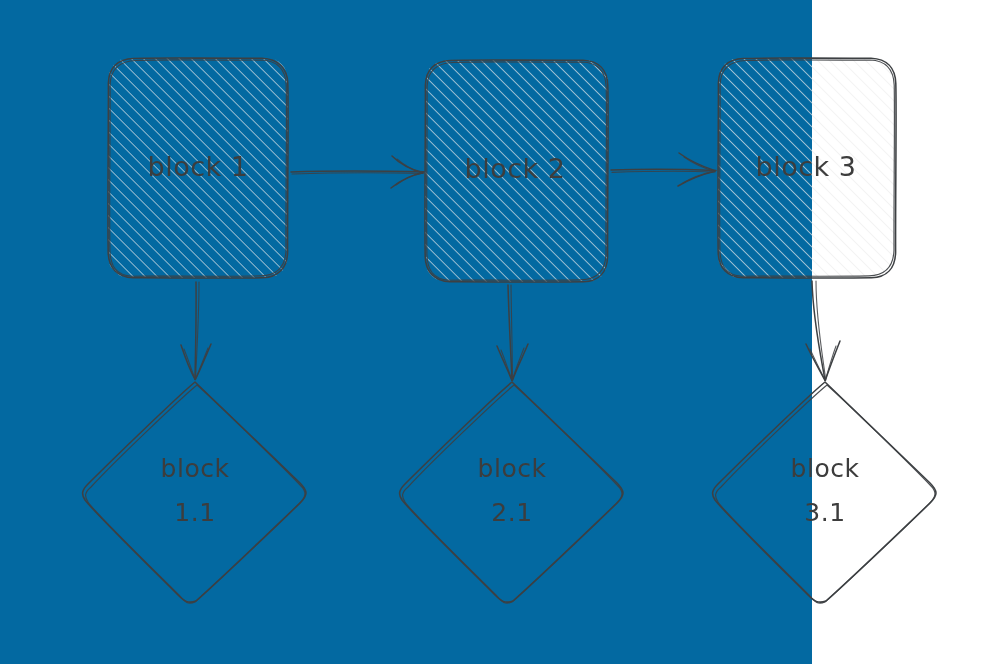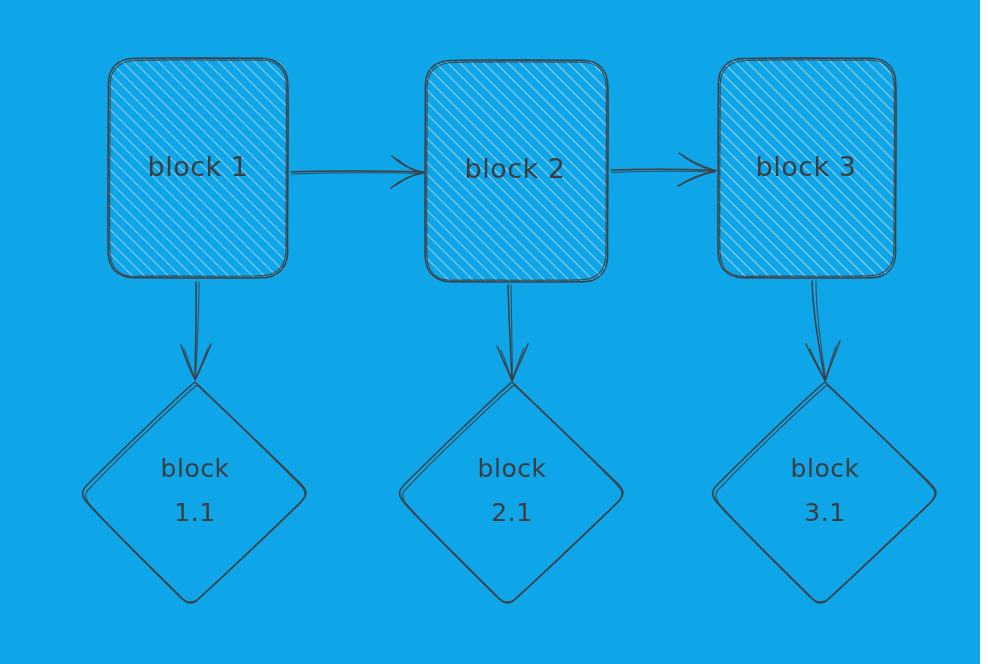--- a/index.html
+++ b/index.html
@@ -8,23 +8,23 @@
     background: #ffffff;
   }
   body {
     width: 988px;
     height: 664px;
     overflow: hidden;
     font-family: "DejaVu Sans", sans-serif;
   }
   #canvas {
     position: relative;
-    width: 980px;
+    width: 812px;
     height: 664px;
-    background: #0ea5e9;
+    background: #0369a1;
   }
   svg.diagram {
     position: absolute;
     top: 0;
     left: 0;
     width: 988px;
     height: 664px;
   }
   .node-label {
     font-family: "DejaVu Sans", sans-serif;

